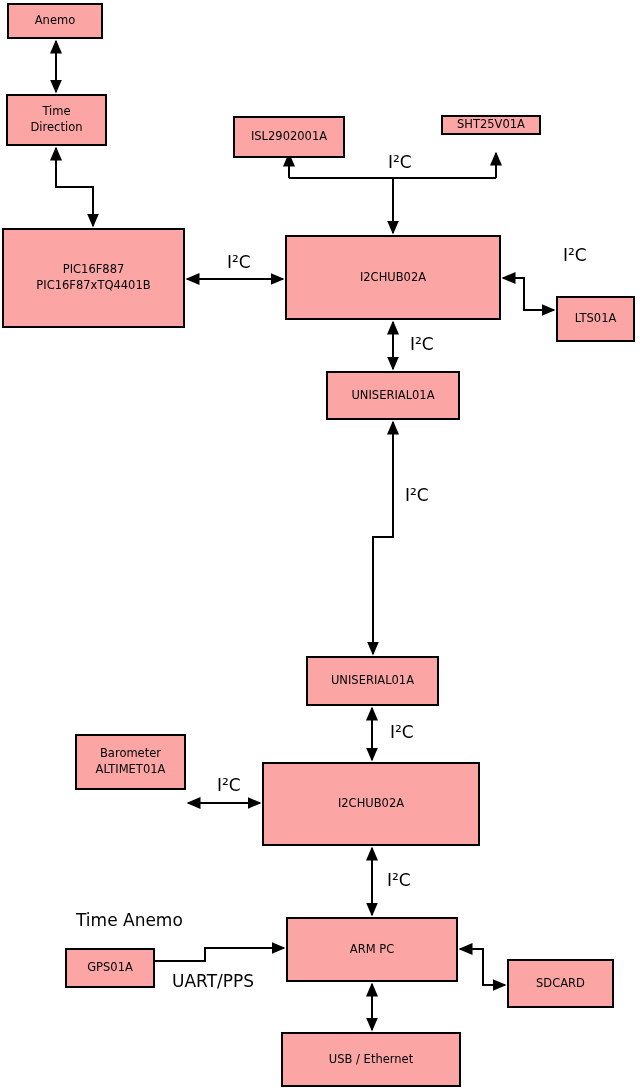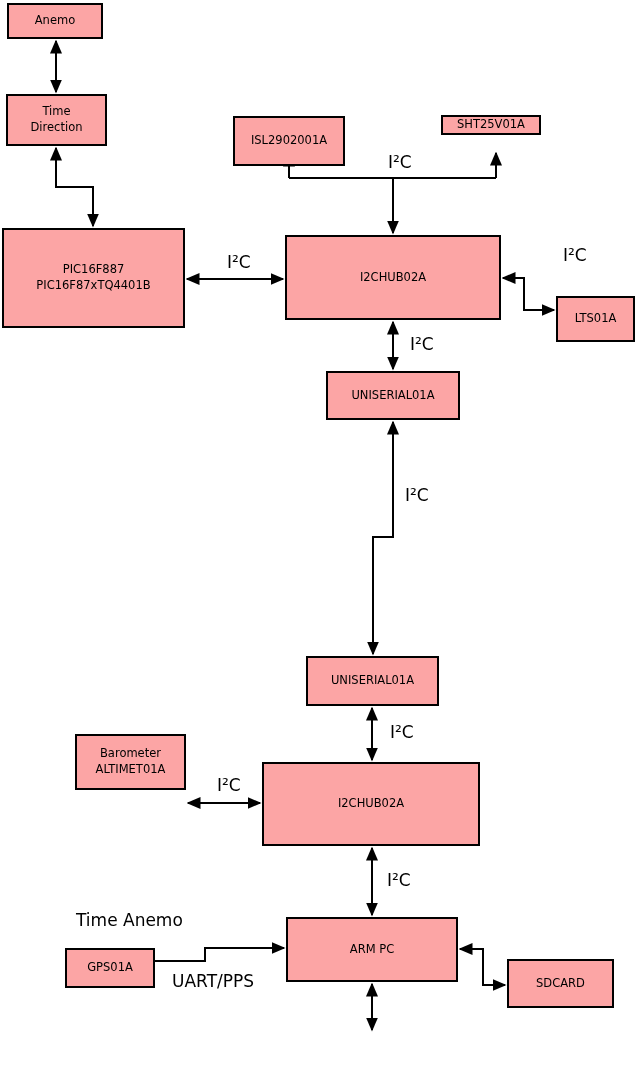--- a/index.html
+++ b/index.html
@@ -56,21 +56,21 @@
   <div class="node" style="left:6px;top:94px;width:101px;height:52px">
     <span class="txt">Time
 Direction</span>
   </div>
 
   <div class="node" style="left:2px;top:228px;width:183px;height:100px">
     <span class="txt">PIC16F887
 PIC16F87xTQ4401B</span>
   </div>
 
-  <div class="node" style="left:233px;top:116px;width:112px;height:50px">
+  <div class="node" style="left:233px;top:116px;width:112px;height:42px">
     <span class="txt">ISL2902001A</span>
   </div>
 
   <div class="node" style="left:441px;top:115px;width:100px;height:20px">
     <span class="txt">SHT25V01A</span>
   </div>
 
   <div class="node" style="left:285px;top:235px;width:216px;height:85px">
     <span class="txt">I2CHUB02A</span>
   </div>
@@ -101,20 +101,23 @@
   </div>
 
   <div class="node" style="left:507px;top:959px;width:107px;height:49px">
     <span class="txt">SDCARD</span>
   </div>
 
   <div class="node" style="left:286px;top:917px;width:172px;height:65px">
     <span class="txt">ARM PC</span>
   </div>
 
+  <div class="node" style="left:281px;top:1032px;width:180px;height:55px">
+    <span class="txt">USB / Ethernet</span>
+  </div>
 
   <div class="lbl" style="left:388px;top:152px">I²C</div>
   <div class="lbl" style="left:563px;top:245px">I²C</div>
   <div class="lbl" style="left:227px;top:252px">I²C</div>
   <div class="lbl" style="left:410px;top:334px">I²C</div>
   <div class="lbl" style="left:405px;top:485px">I²C</div>
   <div class="lbl" style="left:390px;top:722px">I²C</div>
   <div class="lbl" style="left:217px;top:775px">I²C</div>
   <div class="lbl" style="left:387px;top:870px">I²C</div>
   <div class="lbl" style="left:76px;top:910px">Time Anemo</div>

